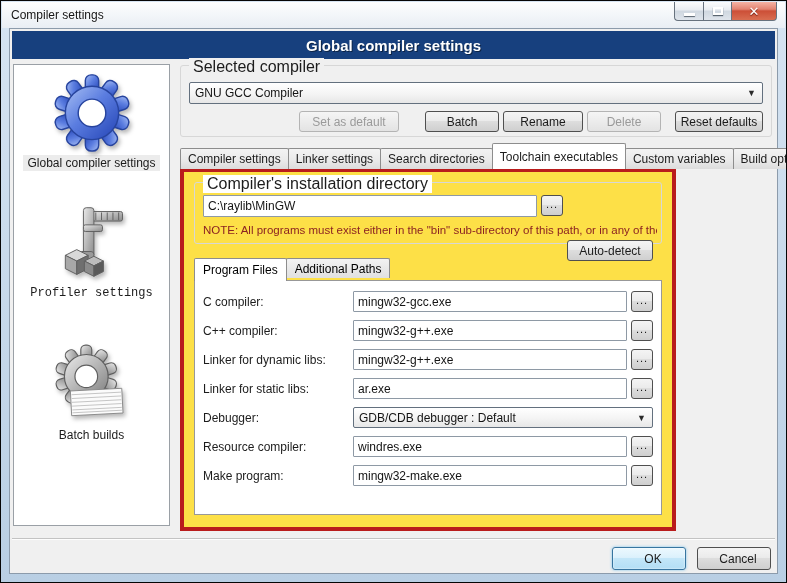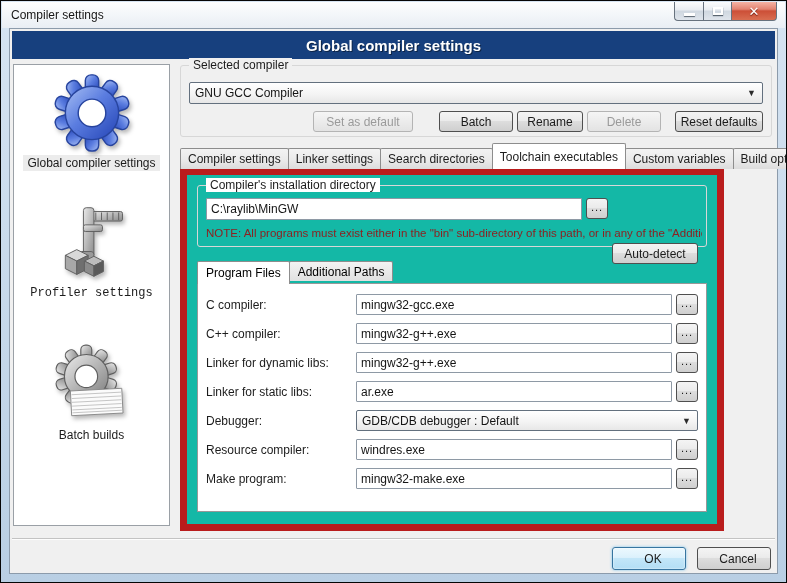--- a/index.html
+++ b/index.html
@@ -31,48 +31,48 @@
   .sidebar { position:absolute; left:3px; top:35px; width:157px; height:462px; background:#fff; border:1px solid #9aa0a6; overflow:hidden; }
   .side-item { display:flex; flex-direction:column; align-items:center; cursor:pointer; }
   .side-item .icon-box { width:82px; height:82px; display:flex; align-items:center; justify-content:center; }
   .side-label { font-size:12px; color:#1c1c1c; padding:1px 4px; margin-top:2px; white-space:nowrap; }
   .side-item.selected .side-label { background:#ececec; }
   .si-1 { margin-top:6px; } .si-2 { margin-top:30px;font-family:Liberation Mono, monospace; } .si-3 { margin-top:42px; }
   .icon-svg { filter:drop-shadow(2px 3px 2px rgba(0,0,0,.28)); }
 
   
   .groupbox { position:absolute; border:1px solid #d7d7d7; border-radius:3px; }
-  .group-label { position:absolute; top:-8px; left:8px; font-size:12px; color:#1c1c1c; padding:0 4px; }
+  .group-label { position:absolute; top:-8px; left:8px; font-size:16px; color:#1c1c1c; padding:0 4px; }
   .gl-gray { background:#f0f0f0; } .gl-white { background:#fff; }
 
   .compiler-group { left:170px; top:36px; width:592px; height:72px; }
   .combo { position:relative; height:22px; border:1px solid #63707e; border-radius:2px;
     background:linear-gradient(180deg,#ffffff 0%,#f4f4f4 55%,#e7e7e7 100%);
     display:flex; align-items:center; padding:0 20px 0 5px; font-size:12px; color:#141414; cursor:pointer; }
   .combo .arrow { position:absolute; right:6px; top:6px; font-size:9px; color:#2b2b2b; line-height:1; pointer-events:none; }
   .combo-main { position:absolute; left:8px; right:8px; top:16px; }
   .compiler-buttons { position:absolute; left:8px; right:8px; top:45px; height:21px; display:flex; justify-content:flex-end; }
 
   .btn { height:21px; font-size:12px; color:#1c1c1c; border:1px solid #4f4f4f; border-radius:3px; cursor:pointer;
     background:linear-gradient(180deg,#f4f4f4 0%,#ebebeb 45%,#dddddd 50%,#cfcfcf 100%);
     display:flex; align-items:center; justify-content:center; font-family:inherit; }
   .btn.disabled { border-color:#b4b4b4; color:#9a9a9a; cursor:default;
     background:linear-gradient(180deg,#f5f5f5,#ececec 50%,#e3e3e3); }
-  .b-setdefault { width:100px; } .b-copy { width:74px; margin-left:26px; } .b-rename { width:66px; margin-left:4px; }
+  .b-setdefault { width:100px; } .b-copy { width:74px; margin-left:26px; } .b-rename { width:80px; margin-left:4px; }
   .b-delete { width:74px; margin-left:4px; } .b-reset { width:88px; margin-left:14px; }
 
   
   .tabrow { position:absolute; left:170px; top:114px; width:592px; height:26px; display:flex; align-items:flex-end; z-index:2; }
   .tab { height:21px; padding:0 7px; font-size:12px; color:#1c1c1c; display:flex; align-items:center; white-space:nowrap;
     border:1px solid #8d8d8d; border-bottom:none; border-radius:2px 2px 0 0; margin-right:-1px; cursor:pointer;
     background:linear-gradient(180deg,#f3f3f3 0%,#eaeaea 55%,#dcdcdc 100%); }
   .tab.active { height:26px; background:#fff; z-index:3; position:relative; }
 
   
-  .tabpage { position:absolute; left:170px; top:139px; width:544px; height:363px; background:#14b8a6; border:7px solid #b91c1c; z-index:1; }
+  .tabpage { position:absolute; left:170px; top:139px; width:496px; height:363px; background:#fde047; border:4px solid #b91c1c; z-index:1; }
 
   .dir-group { left:10px; top:10px; right:10px; height:62px; }
   .dir-row { position:absolute; left:8px; right:8px; top:12px; height:22px; display:flex; gap:4px; }
   .textfield { height:22px; border:1px solid #8e99a5; background:#fff; font-size:12px; color:#141414; padding:0 4px;
     font-family:inherit; border-radius:1px; }
   .dir-row .textfield { flex:1; }
   .browse-btn { width:22px; font-size:11px; letter-spacing:1px; padding-bottom:4px; }
   .autodetect-btn { width:86px;margin-top:45px; }
   .note-line { position:absolute; left:8px; right:4px; top:41px; font-size:11.5px; white-space:nowrap; overflow:hidden; }
 

